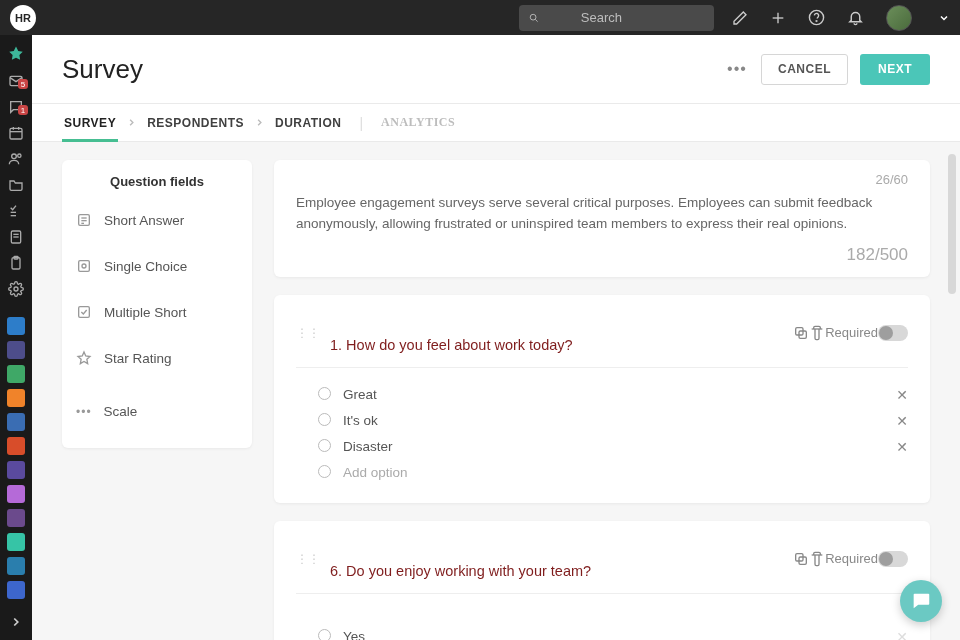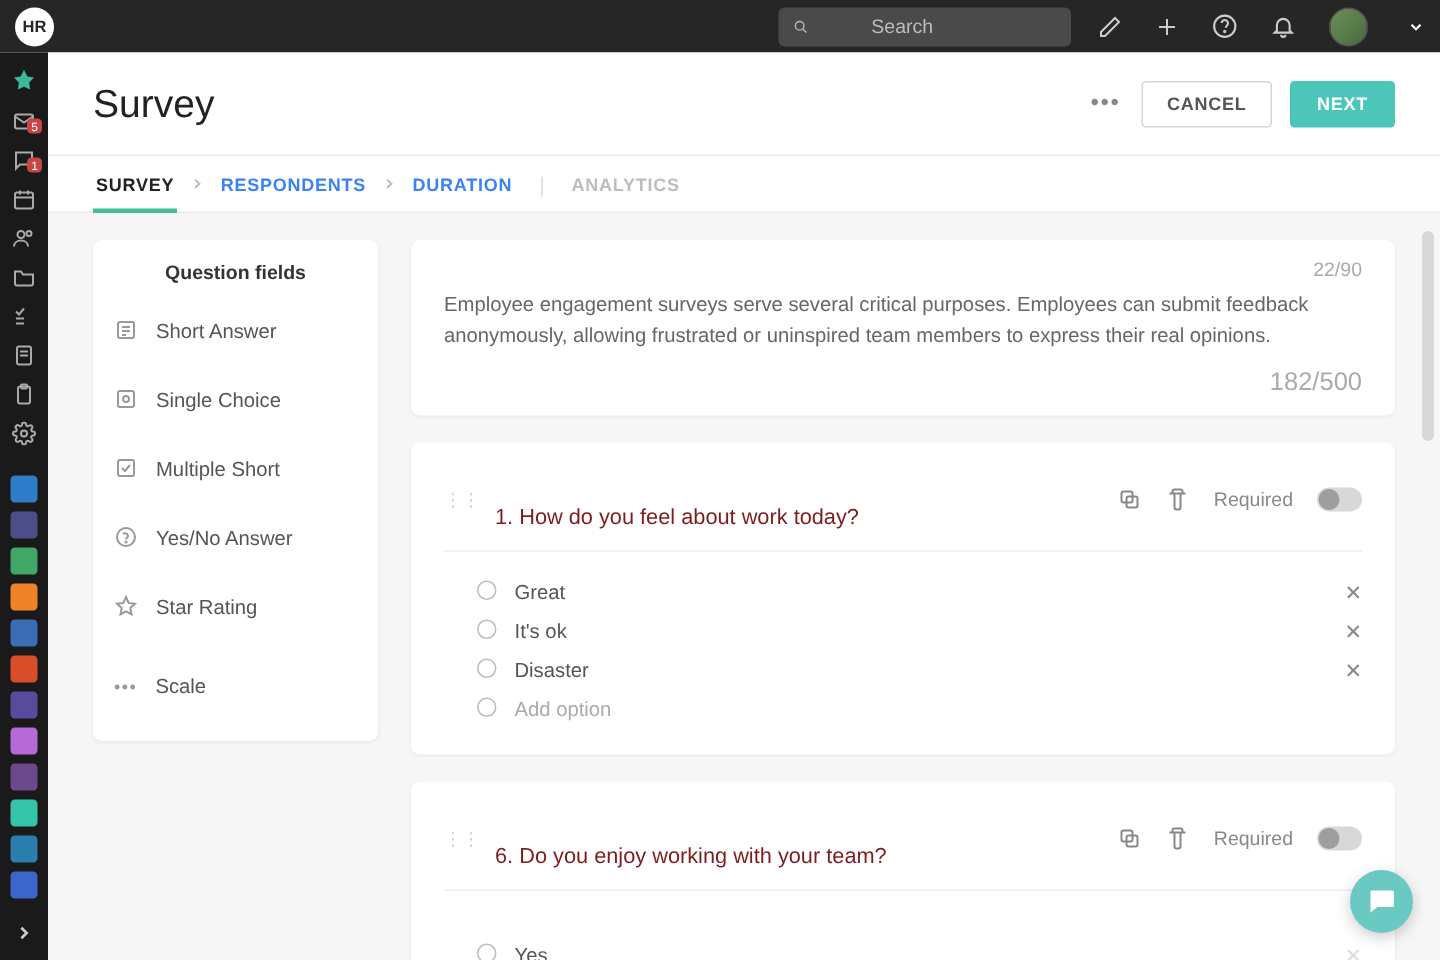--- a/index.html
+++ b/index.html
@@ -33,24 +33,24 @@
   .header { height: 68px; display: flex; align-items: center; padding: 0 30px; }
   .header h1 { font-size: 26px; font-weight: 400; color: #222; }
   .header-right { margin-left: auto; display: flex; align-items: center; gap: 12px; }
   .more-btn { width: 24px; text-align: center; color: #888; cursor: pointer; font-size: 16px; letter-spacing: 1px; }
   .btn-cancel { height: 31px; padding: 0 16px; background: #fff; border: 1px solid #d6d6d6; border-radius: 3px; font-size: 12px; font-weight: 600; color: #555; cursor: pointer; letter-spacing: 0.5px; }
   .btn-next { height: 31px; padding: 0 18px; background: #4bc6b8; border: none; border-radius: 3px; font-size: 12px; font-weight: 600; color: #fff; cursor: pointer; letter-spacing: 0.5px; }
 
   .divider { height: 1px; background: #eaeaea; margin: 0; }
 
   .tabs { height: 38px; display: flex; align-items: center; padding: 0 30px; gap: 8px; border-bottom: 1px solid #eaeaea; background: #fff; }
-  .tab { font-size: 12px; font-weight: 600; color: #3b82f6; letter-spacing: 0.5px; padding: 0 2px; height: 100%; display: flex; align-items: center; cursor: pointer; position: relative; }
+  .tab { font-size: 12px; font-weight: 600; color: #404040; letter-spacing: 0.5px; padding: 0 2px; height: 100%; display: flex; align-items: center; cursor: pointer; position: relative; }
   .tab.active { color: #222; }
   .tab.active::after { content: ""; position: absolute; bottom: -1px; left: 0; right: 0; height: 3px; background: #46be92; }
-  .tab.disabled { color: #bdbdbd; cursor: default; }
+  .tab.disabled { color: #bdbdbd; cursor: default; font-family: Liberation Serif, serif; }
   .crumb-sep { color: #bdbdbd; }
   .tab-pipe { color: #ddd; margin: 0 8px; }
 
   .content { flex: 1; background: #f6f6f6; padding: 18px 30px 18px 30px; display: flex; gap: 22px; overflow: hidden; position: relative; }
 
   
   .side-card { width: 190px; background: #fff; border-radius: 6px; box-shadow: 0 1px 3px rgba(0,0,0,0.06); padding: 14px 0; height: fit-content; text-align: center; }
   .side-card h3 { font-size: 13px; font-weight: 600; padding: 0 14px 8px; color: #333; }
   .field-item { display: flex; align-items: center; gap: 12px; padding: 15px 14px; cursor: pointer; font-size: 13.5px; color: #555; }
   .field-item svg { color: #999; flex-shrink: 0; }
@@ -61,21 +61,21 @@
 
   .intro-card { background: #fff; border-radius: 6px; box-shadow: 0 1px 3px rgba(0,0,0,0.06); padding: 12px 22px 12px 22px; }
   .counter-top { text-align: right; font-size: 13px; color: #aaa; margin-bottom: 4px; }
   .intro-text { font-size: 13.5px; line-height: 1.55; color: #666; padding: 2px 0 10px; }
   .counter-bottom { text-align: right; font-size: 17px; color: #aaa; }
 
   .question-card { background: #fff; border-radius: 6px; box-shadow: 0 1px 3px rgba(0,0,0,0.06); padding: 18px 22px; }
   .q-header { display: flex; align-items: center; gap: 10px; padding-bottom: 14px; border-bottom: 1px solid #eee; margin-bottom: 14px; }
   .drag-handle { color: #ccc; font-size: 12px; cursor: grab; }
   .q-title { flex: 1; font-size: 14.5px; color: #7f1d1d; margin-top: 24px; }
-  .q-actions { display: flex; align-items: center; gap: 16px; }
+  .q-actions { display: flex; align-items: center; gap: 0; }
   .q-actions svg { color: #888; cursor: pointer; }
   .required-label { font-size: 13px; color: #888; }
   .toggle { width: 30px; height: 16px; background: #d8d8d8; border-radius: 10px; position: relative; cursor: pointer; }
   .toggle::after { content: ""; position: absolute; width: 14px; height: 14px; background: #9e9e9e; border-radius: 50%; top: 1px; left: 1px; }
 
   .opt-row { display: flex; align-items: flex-start; gap: 12px; padding: 5px 0; }
   .opt-drag { width: 10px; color: #ccc; font-size: 11px; visibility: hidden; }
   .opt-row.dragging .opt-drag { visibility: visible; }
   .opt-radio { width: 13px; height: 13px; border: 1.4px solid #bbb; border-radius: 50%; flex-shrink: 0; }
   .opt-label { flex: 1; font-size: 13.5px; color: #555; }
@@ -260,43 +260,35 @@
       </div>
       <div class="field-item">
         <svg width="16" height="16" viewBox="0 0 24 24" fill="none" stroke="#999" stroke-width="2">
             <rect x="4" y="4" width="16" height="16" rx="2"></rect>
             <polyline points="8 12 11 15 16 9"></polyline>
           </svg>
         <span>Multiple Short</span>
       </div>
       <div class="field-item">
         <svg width="16" height="16" viewBox="0 0 24 24" fill="none" stroke="#999" stroke-width="2">
-            <circle cx="12" cy="12" r="9"></circle>
-            <path d="M9 9a3 3 0 015 2c0 1.5-2 2-2 3.5"></path>
-            <circle cx="12" cy="17" r="0.6" fill="#999"></circle>
-          </svg>
-        <span>Yes/No Answer</span>
-      </div>
-      <div class="field-item">
-        <svg width="16" height="16" viewBox="0 0 24 24" fill="none" stroke="#999" stroke-width="2">
             <polygon points="12 3 14.6 8.9 21 9.7 16.3 14 17.5 20.4 12 17.3 6.5 20.4 7.7 14 3 9.7 9.4 8.9"></polygon>
           </svg>
         <span>Star Rating</span>
       </div>
       <div class="field-sep"></div>
       <div class="field-item">
         <span style="color:#999;letter-spacing:1px;font-size:12px">•••</span>
         <span>Scale</span>
       </div>
     </div>
 
     <div class="main-col">
 
       <div class="intro-card">
-        <div class="counter-top">22/90</div>
+        <div class="counter-top">26/60</div>
         <div class="intro-text">Employee engagement surveys serve several critical purposes. Employees can submit feedback anonymously, allowing frustrated or uninspired team members to express their real opinions.</div>
         <div class="counter-bottom">182/500</div>
       </div>
 
       <div class="question-card">
         <div class="q-header">
           <span class="drag-handle">⋮⋮</span>
           <span class="q-title">1. How do you feel about work today?</span>
           <div class="q-actions">
             <svg width="16" height="16" viewBox="0 0 24 24" fill="none" stroke="#888" stroke-width="2">

